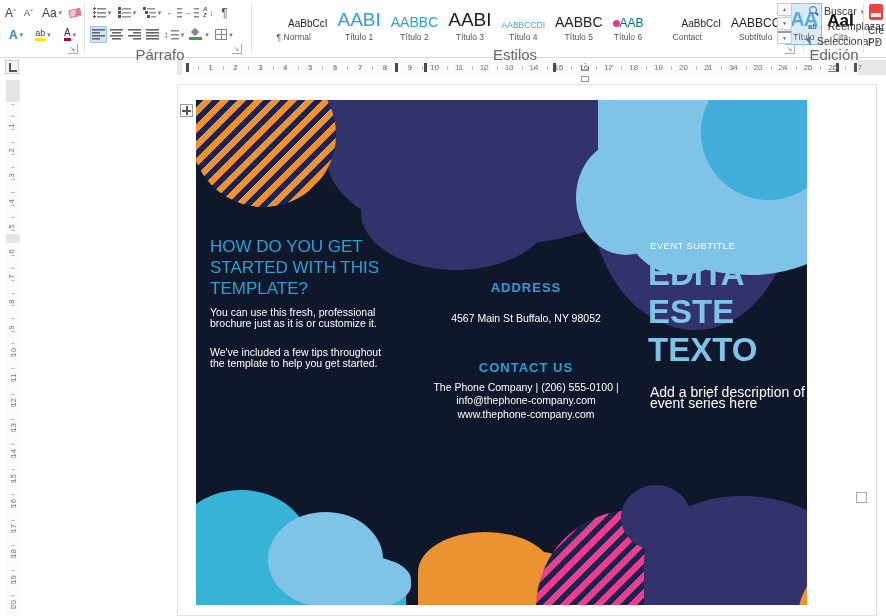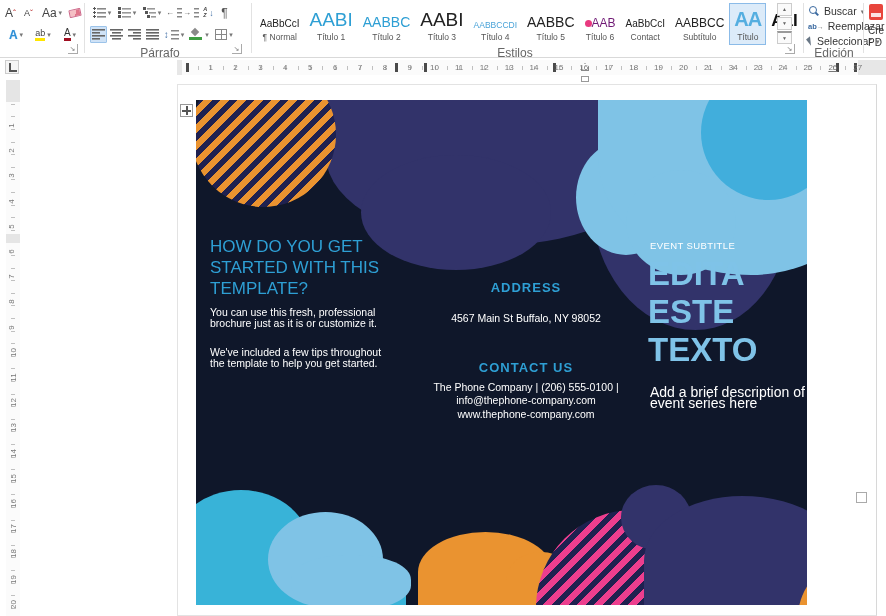--- a/index.html
+++ b/index.html
@@ -6,21 +6,21 @@
   html,body { width:886px; height:616px; overflow:hidden; background:#fff;
     font-family:"Liberation Sans", sans-serif; }
 
   
   #ribbon { position:absolute; left:0; top:0; width:886px; height:58px; background:#fff;
     border-bottom:1px solid #d9d9d9; }
   .divider { position:absolute; top:3px; width:1px; height:50px; background:#e2e2e2; }
   .rbtn { position:absolute; display:flex; align-items:center; justify-content:center;
     gap:2px; height:17px; color:#555; font-size:11px; cursor:default; }
   .chev { font-size:7px; color:#777; line-height:1; }
-  .grp-label { position:absolute; top:46px; font-size:12px; color:#666; text-align:center; }
+  .grp-label { position:absolute; top:46px; font-size:15px; color:#666; text-align:center; }
   .launcher { position:absolute; width:10px; height:10px; font-size:7px; color:#777;
     border-right:1px solid #aaa; border-bottom:1px solid #aaa; line-height:9px; text-align:center; }
 
   
   .a-big { font-size:12px; color:#444; }
   .a-sm  { font-size:9px;  color:#444; }
   .caret { font-size:9px; color:#b33; margin-left:-2px; }
   .icon-eraser { width:12px; height:8px; border:1px solid #c68; border-radius:1px;
     background:linear-gradient(105deg,#f5bfc4 55%,#e0758a 55%); transform:rotate(-12deg); }
   .fx-a { font-size:12px; font-weight:bold; color:#2f8fd6; text-shadow:0 0 1px #9fd0f0; }
@@ -72,27 +72,27 @@
     background:linear-gradient(#888,#888) center/1px 100% no-repeat,linear-gradient(#888,#888) center/100% 1px no-repeat; }
   .sel-btn { background:#cfe2f6; border:1px solid #9cc3e9; border-radius:1px; }
 
   
   #gallery { position:absolute; left:255px; top:3px; width:520px; height:42px;
     display:flex; align-items:stretch; }
   .tile { display:flex; flex-direction:column; justify-content:flex-end; align-items:center;
     padding:1px 4px 2px 4px; border:1px solid transparent; cursor:default; }
   .tile .pv { display:block; line-height:1; margin-bottom:3px; white-space:nowrap; }
   .tile .lb { font-size:8.5px; color:#555; white-space:nowrap; }
-  .pv-norm { font-size:10px; color:#222; }
+  .pv-norm { font-size:10px; color:#222;margin-left:28px; }
   .pv-h1 { font-size:19px; color:#2e9fd4; }
   .pv-h2 { font-size:14px; color:#2e9fd4; }
   .pv-h3 { font-size:19px; color:#222; }
   .pv-h4 { font-size:8.5px; color:#4aa3d8; }
   .pv-h5 { font-size:14px; color:#222; }
-  .pv-h6 { font-size:12px; color:#701a75; display:flex; align-items:center; gap:3px; }
+  .pv-h6 { font-size:12px; color:#0369a1; display:flex; align-items:center; gap:3px; }
   .dot-pink { width:7px; height:7px; border-radius:50%; background:#e8397f; display:inline-block; }
   .pv-sub { font-size:12px; color:#222; }
   .pv-title { font-size:20px; font-weight:bold; color:#54aee0; letter-spacing:-1px; }
   .pv-cita { font-size:17px; font-weight:bold; color:#111; }
   .tile.sel { border:1px solid #8bbbe8; background:#dcebf9; }
   #gscroll { position:absolute; left:777px; top:3px; width:15px; height:42px; }
   #gscroll .gs { width:15px; height:13px; border:1px solid #ccc; background:#fafafa;
     font-size:5px; color:#666; text-align:center; line-height:11px; margin-bottom:1px; }
 
   

